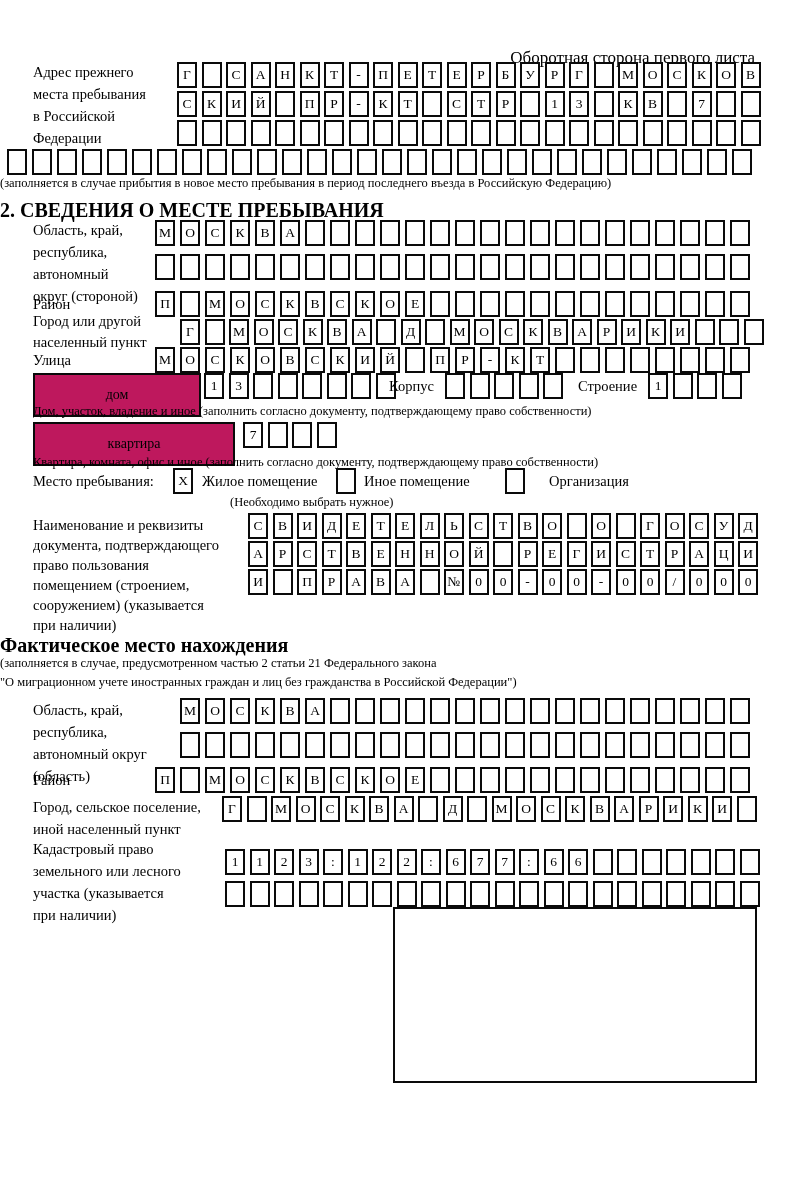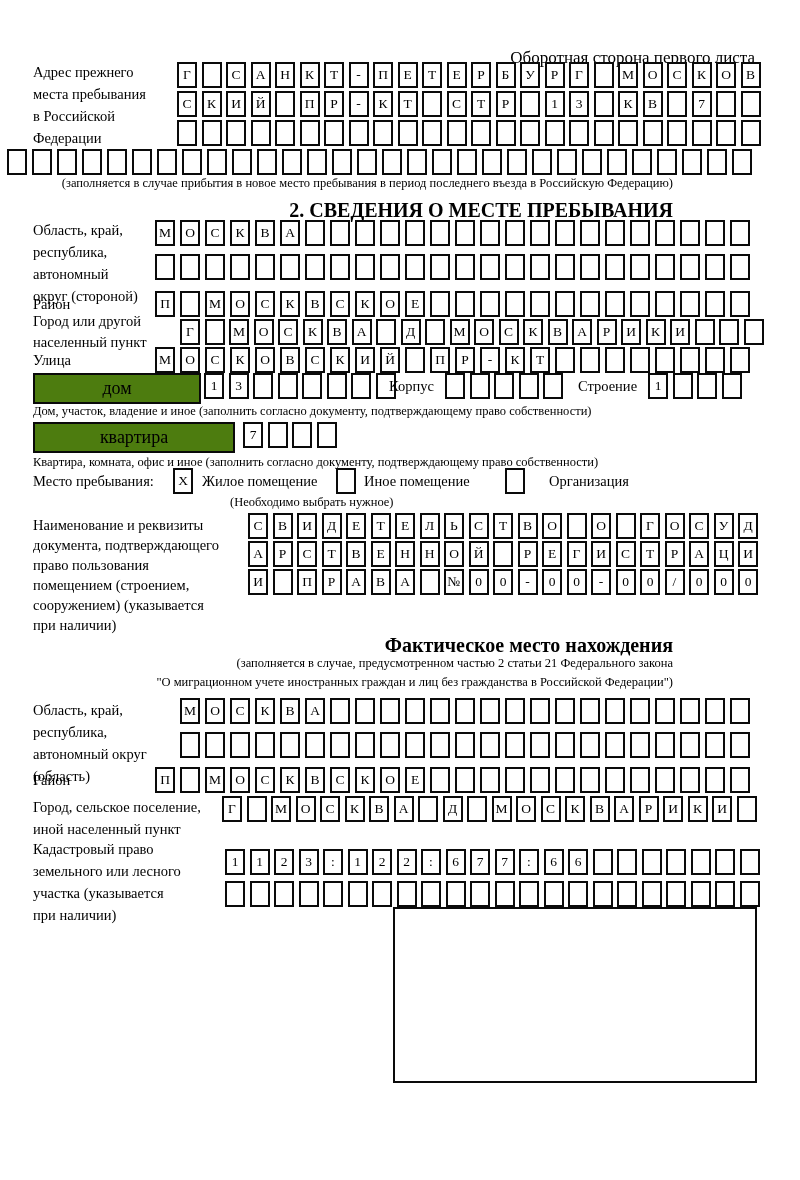--- a/index.html
+++ b/index.html
@@ -4,25 +4,25 @@
 <style>
   html,body{margin:0;padding:0;background:#ffffff;}
   #page{position:relative;width:800px;height:1180px;background:#fff;
         font-family:"Liberation Serif","DejaVu Serif",serif;color:#000;overflow:hidden;}
   .abs{position:absolute;}
   .row{position:absolute;display:flex;gap:4.5px;}
   .row.g5{gap:5px;}
   .cb{width:20px;height:26px;box-sizing:border-box;border:2px solid #0a0a0a;
       display:inline-flex;align-items:center;justify-content:center;
       font-size:13.5px;line-height:1;background:#fff;flex:0 0 auto;}
-  .widebox{position:absolute;box-sizing:border-box;border:2px solid #0a0a0a;height:31px;
-      display:flex;align-items:center;justify-content:center;font-size:18px;background:#4d7c0f;}
+  .widebox{position:absolute;box-sizing:border-box;border:2px solid #0a0a0a;height:44px;
+      display:flex;align-items:center;justify-content:center;font-size:14px;background:#be185d;}
   .lbl{position:absolute;font-size:14.5px;line-height:1.2;white-space:nowrap;}
   .cap{position:absolute;font-size:12.5px;white-space:nowrap;}
-  .center{left:13px;width:660px;text-align:right;}
+  .center{left:0;width:660px;text-align:left;}
   .title{position:absolute;font-size:20px;font-weight:bold;}
   #stamp-rect{position:absolute;left:393px;top:907px;width:364px;height:176px;
       box-sizing:border-box;border:2px solid #0a0a0a;background:#fff;}
   #stamp-caption{position:absolute;left:372px;top:1086px;width:400px;text-align:center;
       font-size:13px;line-height:22px;}
   #hdr{position:absolute;top:28px;right:45px;font-size:17px;margin-top:20px;}
 </style>
 </head>
 <body>
 

